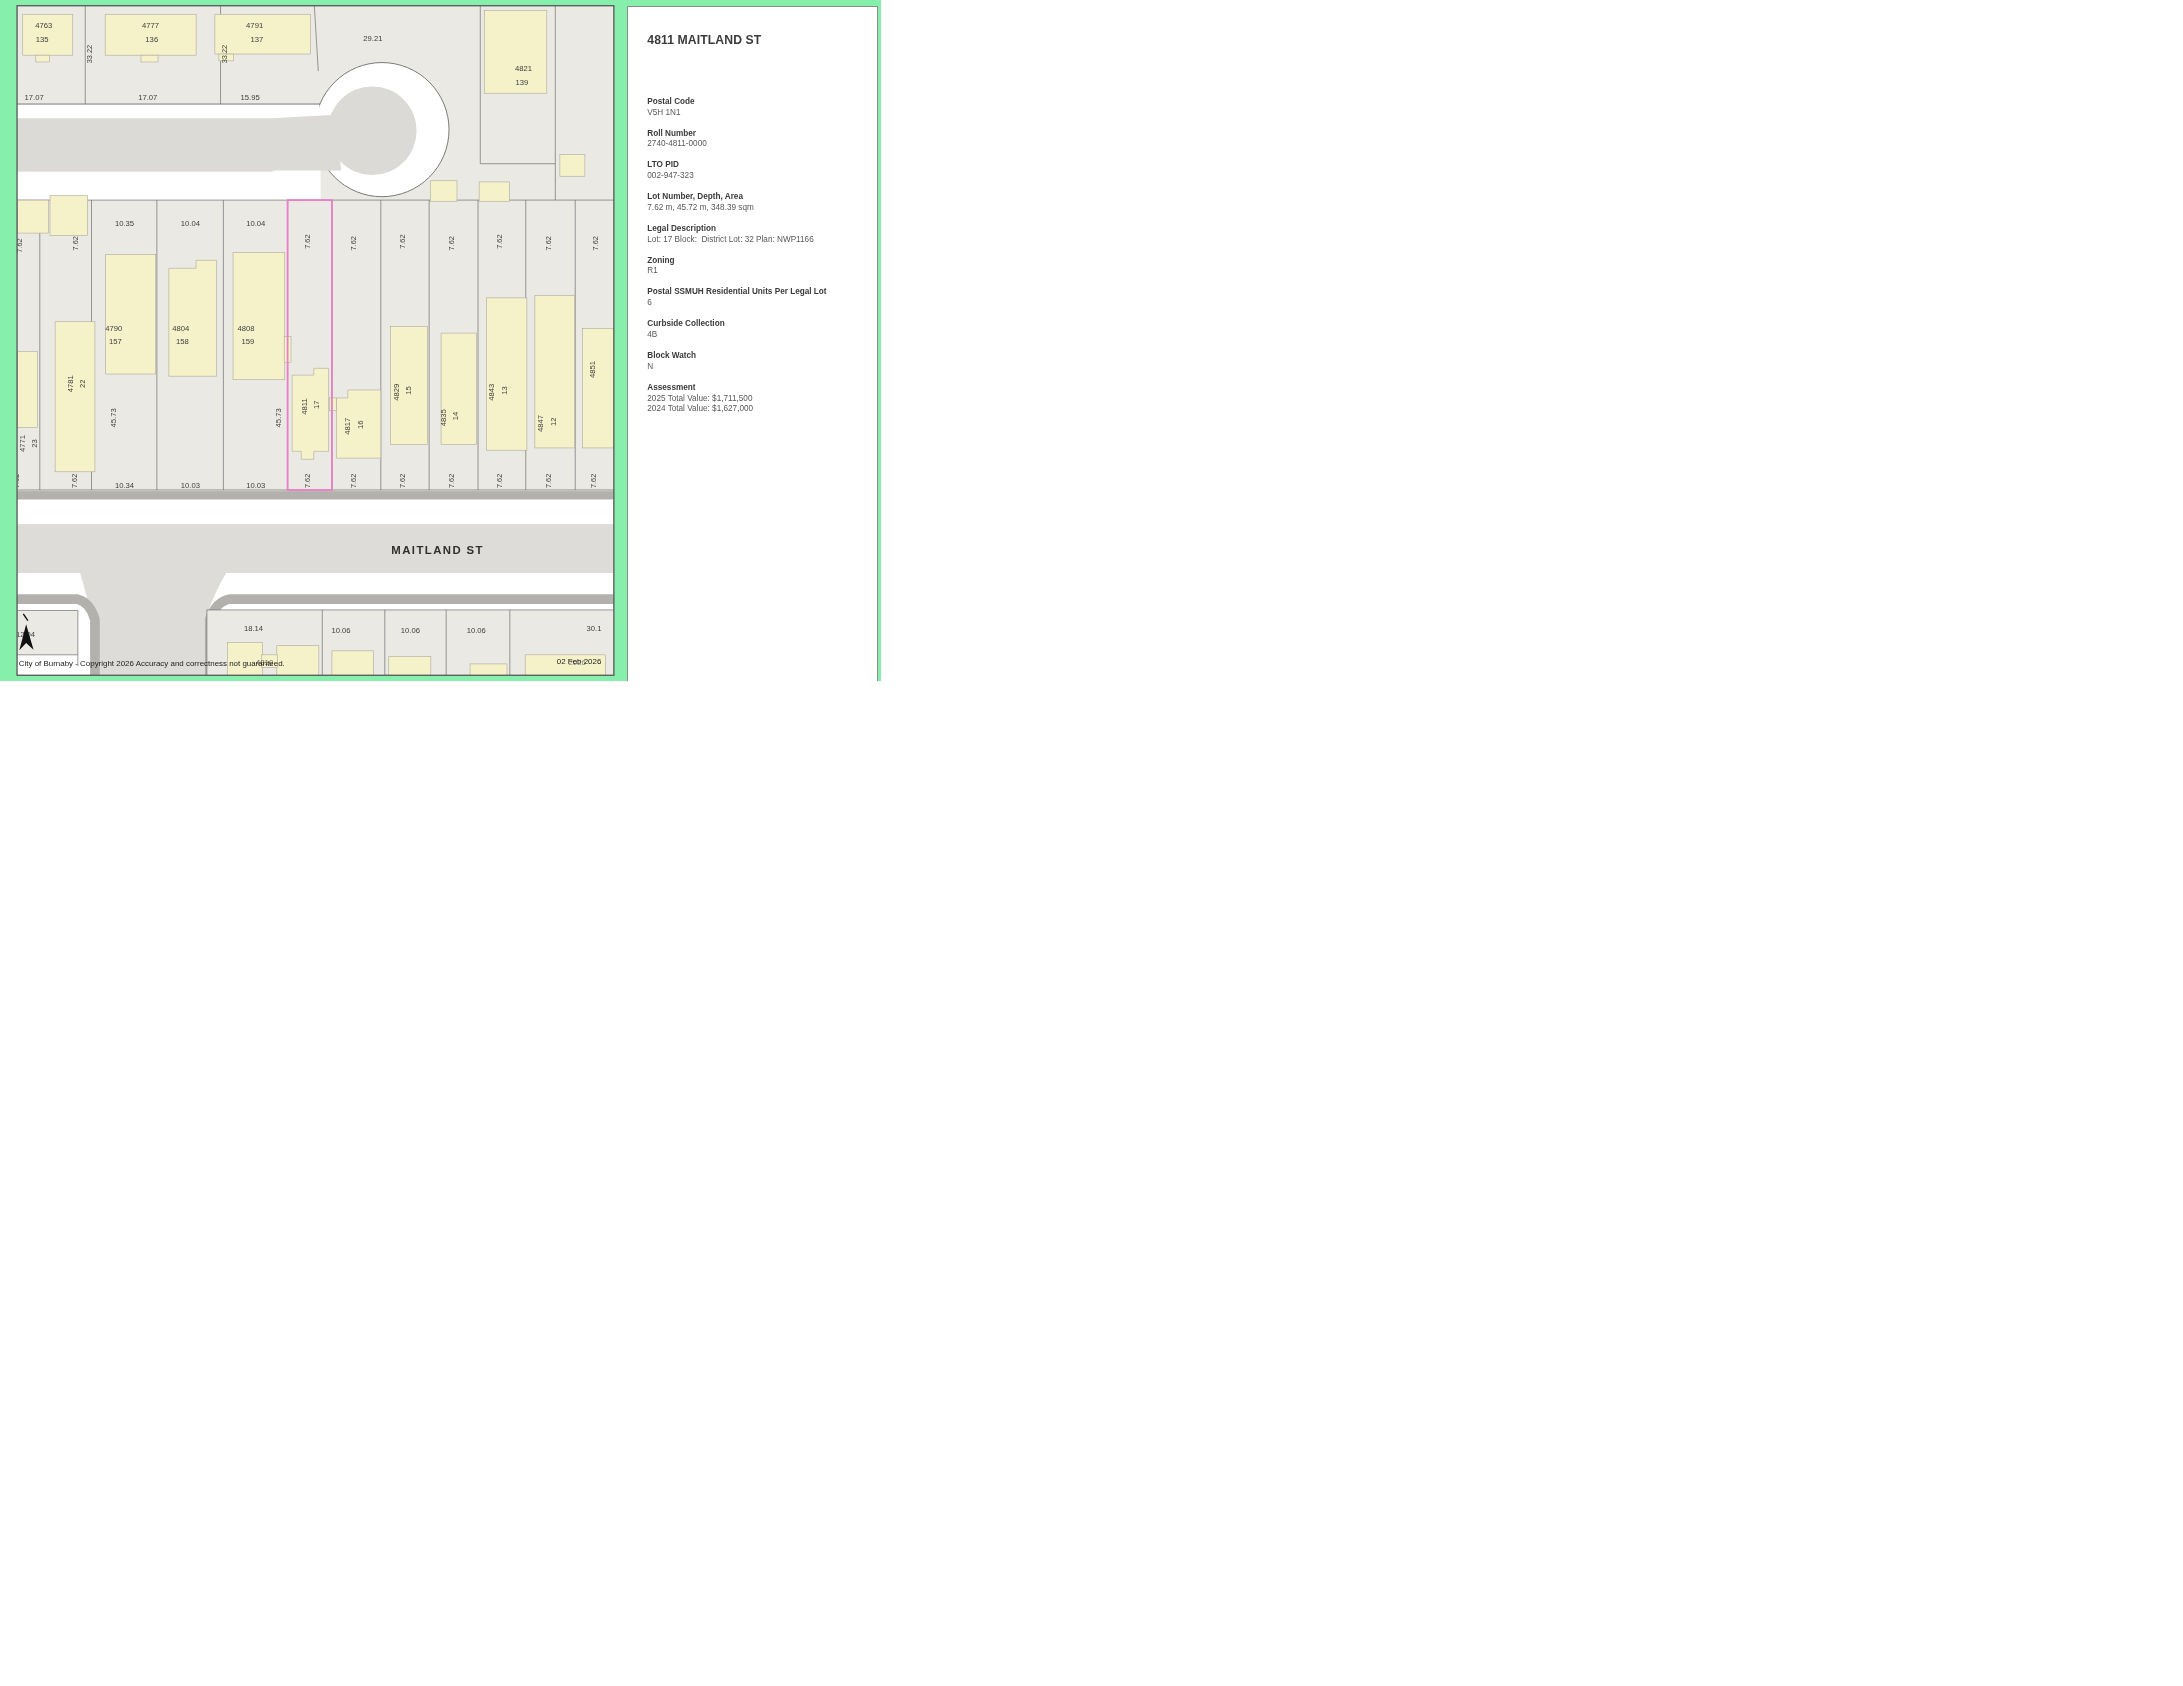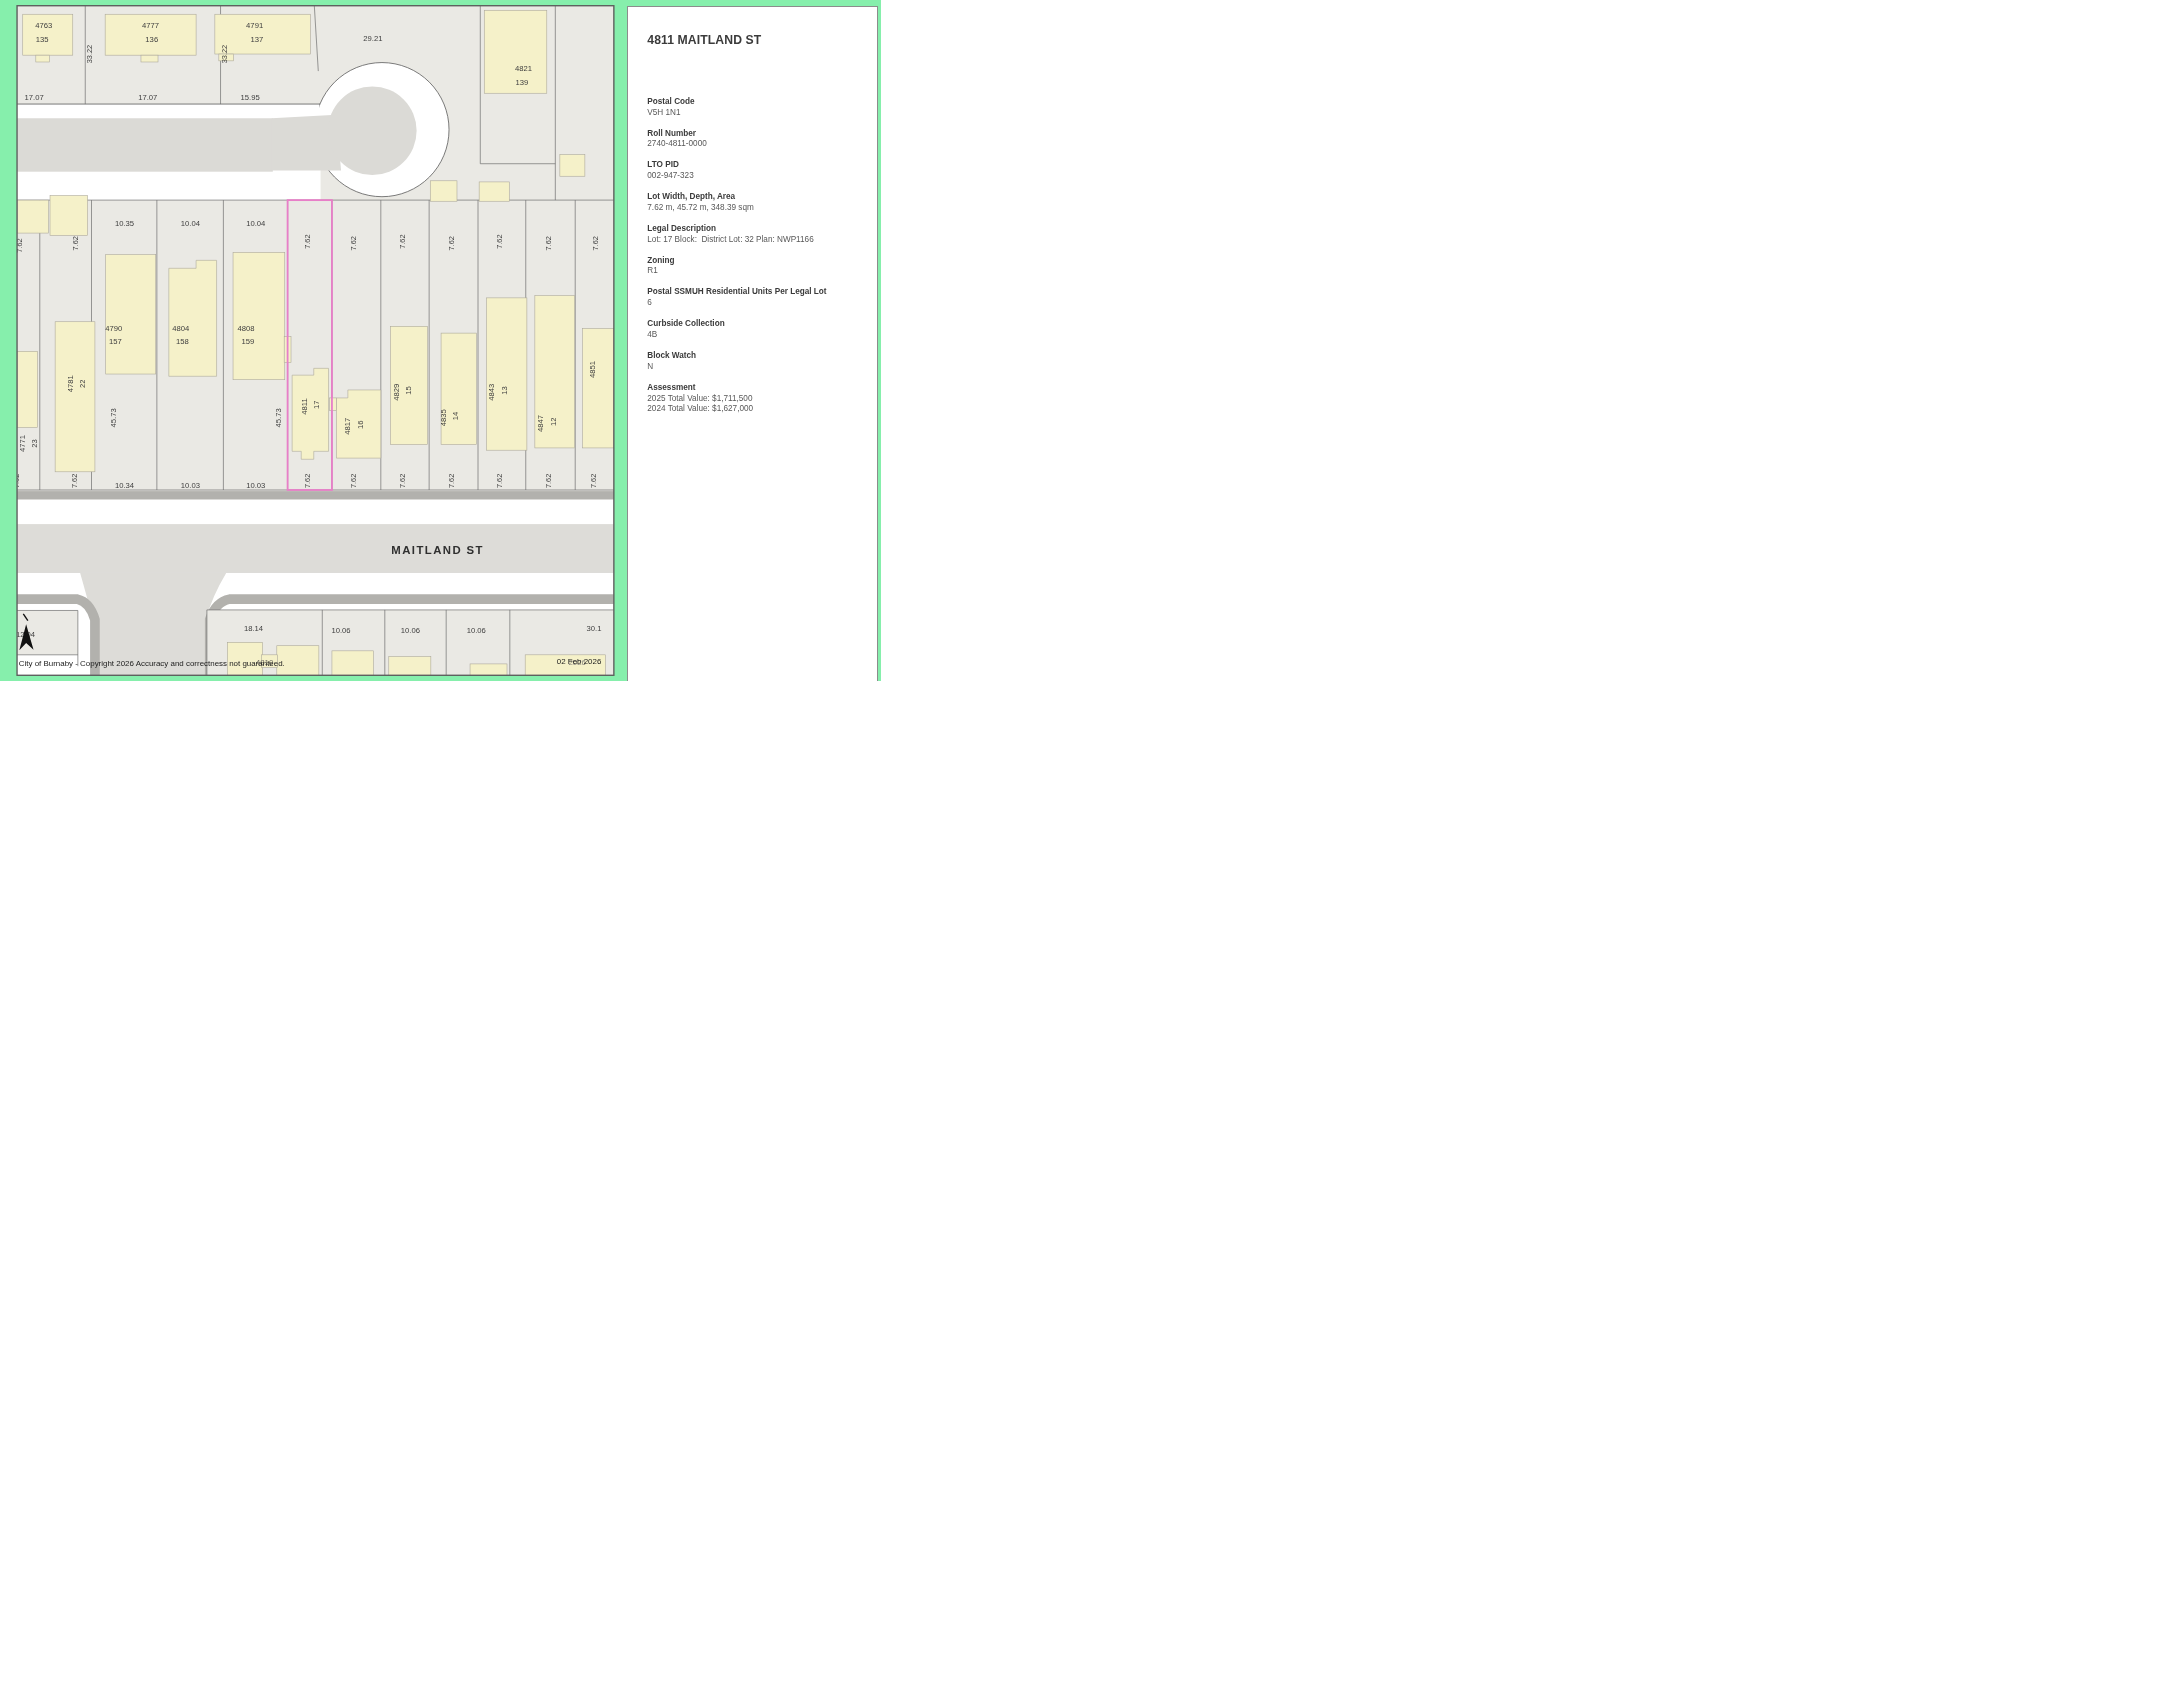--- a/index.html
+++ b/index.html
@@ -257,21 +257,21 @@
     </div>
     <div class="field">
       <div class="flabel">Roll Number</div>
       <div class="fvalue">2740-4811-0000</div>
     </div>
     <div class="field">
       <div class="flabel">LTO PID</div>
       <div class="fvalue">002-947-323</div>
     </div>
     <div class="field">
-      <div class="flabel">Lot Width, Depth, Area</div>
+      <div class="flabel">Lot Number, Depth, Area</div>
       <div class="fvalue">7.62 m, 45.72 m, 348.39 sqm</div>
     </div>
     <div class="field">
       <div class="flabel">Legal Description</div>
       <div class="fvalue">Lot: 17 Block:  District Lot: 32 Plan: NWP1166</div>
     </div>
     <div class="field">
       <div class="flabel">Zoning</div>
       <div class="fvalue">R1</div>
     </div>

